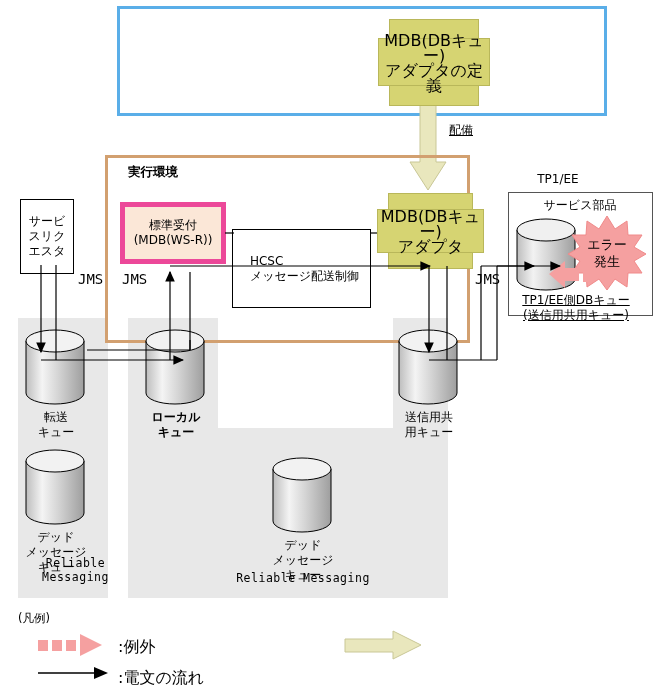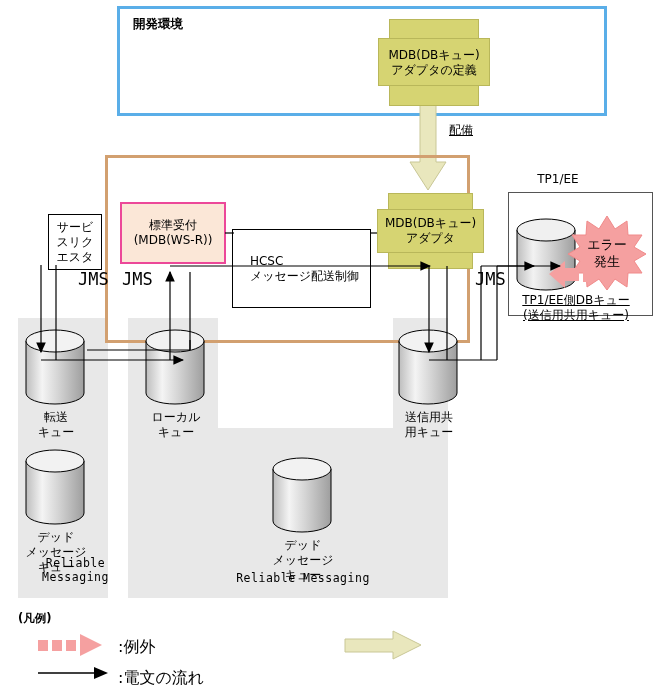--- a/index.html
+++ b/index.html
@@ -51,79 +51,79 @@
   }
 
   
   .box-plain{
     border:1px solid #000;
     background:#fff;
     box-sizing:border-box;
     display:flex;align-items:center;justify-content:center;
   }
   .box-peach{
-    border:2px solid #ec4899;
+    border:5px solid #ec4899;
     background:#fbe7d7;
     box-sizing:border-box;
     display:flex;align-items:center;justify-content:center;
   }
   .box-tp1{
     border:1px solid #555;
     background:#fff;
     box-sizing:border-box;
   }
 
   
   .cross{
     background:#d6d472;
     border:1px solid #b9b75a;
     box-sizing:border-box;
   }
   .cross-wrap{}
   .cross-label{
-    font-size:12px;line-height:15px;text-align:center;
+    font-size:16px;line-height:15px;text-align:center;
     position:absolute;left:0;right:0;top:50%;transform:translateY(-50%);
     white-space:pre-line;
   }
 
-  .mono{font-family:"DejaVu Sans Mono","Liberation Mono",monospace;font-size:17px;}
-
-  .legend-title{font-size:11.5px;font-weight:bold;}
+  .mono{font-family:"DejaVu Sans Mono","Liberation Mono",monospace;font-size:14px;}
+
+  .legend-title{font-size:11.5px;}
   .legend-text{font-size:16px;}
 
   svg{overflow:visible;}
 </style>
 </head>
 <body>
 
 <div id="stage">
 
   <div class="rm-panel" style="left:18px;top:318px;width:90px;height:280px;"></div>
   <div class="rm-panel" style="left:128px;top:318px;width:265px;height:280px;"></div>
 
   <div class="rm-panel" style="left:393px;top:318px;width:55px;height:280px;"></div>
 
   <div style="left:218px;top:318px;width:175px;height:110px;background:#ffffff;"></div>
 
   <div class="region-dev" style="left:117px;top:6px;width:490px;height:110px;"></div>
-  <div class="region-title" style="left:133px;top:16px;width:120px;">開発環境</div>
 
   <svg style="left:408px;top:104px;width:40px;height:100px;">
     <polygon points="12,0 28,0 28,58 38,58 20,86 2,58 12,58" fill="#e9e7bd" stroke="#c9c796" stroke-width="1"></polygon>
   </svg>
   <div class="lbl lbl-left" style="left:449px;top:123px;width:50px;text-decoration:underline;">配備</div>
 
   <div class="cross-wrap" style="left:378px;top:19px;width:112px;height:87px;">
     <div class="cross" style="position:absolute;left:11px;top:0;width:90px;height:87px;"></div>
     <div class="cross" style="position:absolute;left:0;top:19px;width:112px;height:48px;"></div>
     <div class="cross-label">MDB(DBキュー)
 アダプタの定義</div>
   </div>
 
   <div class="region-run" style="left:105px;top:155px;width:365px;height:188px;"></div>
+  <div class="region-title" style="left:128px;top:164px;width:120px;">実行環境</div>
 
   <div class="box-peach" style="left:120px;top:202px;width:106px;height:62px;">
     <div class="lbl">標準受付
 (MDB(WS-R))</div>
   </div>
 
   <div class="box-plain" style="left:232px;top:185px;width:139px;height:79px;margin-top:44px;">
     <div class="lbl lbl-left" style="padding-left:6px;">HCSC
 メッセージ配送制御</div>
   </div>
@@ -136,32 +136,33 @@
     <line x1="0" y1="1" x2="12" y2="1" stroke="#000" stroke-width="1.2"></line>
   </svg>
 
   <div class="cross-wrap" style="left:377px;top:193px;width:107px;height:76px;">
     <div class="cross" style="position:absolute;left:11px;top:0;width:85px;height:76px;"></div>
     <div class="cross" style="position:absolute;left:0;top:16px;width:107px;height:44px;"></div>
     <div class="cross-label">MDB(DBキュー)
 アダプタ</div>
   </div>
 
-  <div class="box-plain" style="left:20px;top:214px;width:54px;height:56px;margin-left:28px;">
+  <div class="box-plain" style="left:20px;top:199px;width:54px;height:75px;">
     <div class="lbl">サービ
 スリク
 エスタ</div>
   </div>
 
   <div class="lbl lbl-left mono" style="left:78px;top:272px;width:40px;">JMS</div>
   <div class="lbl lbl-left mono" style="left:122px;top:272px;width:40px;">JMS</div>
   <div class="lbl lbl-left mono" style="left:475px;top:272px;width:40px;">JMS</div>
 
   <div class="lbl" style="left:513px;top:172px;width:90px;">TP1/EE</div>
   <div class="box-tp1" style="left:508px;top:192px;width:145px;height:124px;"></div>
+  <div class="lbl" style="left:510px;top:198px;width:140px;">サービス部品</div>
 
   <svg style="left:516px;top:219px;width:62px;height:72px;">
     <defs>
       <linearGradient id="cylg1" x1="0" y1="0" x2="1" y2="0">
         <stop offset="0%" stop-color="#bdbdbd"></stop>
         <stop offset="28%" stop-color="#f2f2f2"></stop>
         <stop offset="55%" stop-color="#d5d5d5"></stop>
         <stop offset="100%" stop-color="#9e9e9e"></stop>
       </linearGradient>
     </defs>
@@ -194,21 +195,21 @@
     <path d="M1,11 L1,63 A29,11 0 0 0 59,63 L59,11 Z" fill="url(#cylg2)" stroke="#000" stroke-width="1"></path>
     <ellipse cx="30" cy="11" rx="29" ry="11" fill="#f2f2f2" stroke="#000" stroke-width="1"></ellipse>
   </svg>
   <div class="lbl" style="left:16px;top:410px;width:80px;">転送
 キュー</div>
 
   <svg style="left:145px;top:330px;width:62px;height:76px;">
     <path d="M1,11 L1,63 A29,11 0 0 0 59,63 L59,11 Z" fill="url(#cylg2)" stroke="#000" stroke-width="1"></path>
     <ellipse cx="30" cy="11" rx="29" ry="11" fill="#f2f2f2" stroke="#000" stroke-width="1"></ellipse>
   </svg>
-  <div class="lbl" style="left:136px;top:410px;width:80px;">ローカル
+  <div class="lbl" style="left:136px;top:410px;width:80px;font-weight:bold;">ローカル
 キュー</div>
 
   <svg style="left:398px;top:330px;width:62px;height:76px;">
     <path d="M1,11 L1,63 A29,11 0 0 0 59,63 L59,11 Z" fill="url(#cylg2)" stroke="#000" stroke-width="1"></path>
     <ellipse cx="30" cy="11" rx="29" ry="11" fill="#f2f2f2" stroke="#000" stroke-width="1"></ellipse>
   </svg>
   <div class="lbl" style="left:389px;top:410px;width:80px;">送信用共
 用キュー</div>
 
   <svg style="left:25px;top:450px;width:62px;height:76px;">

